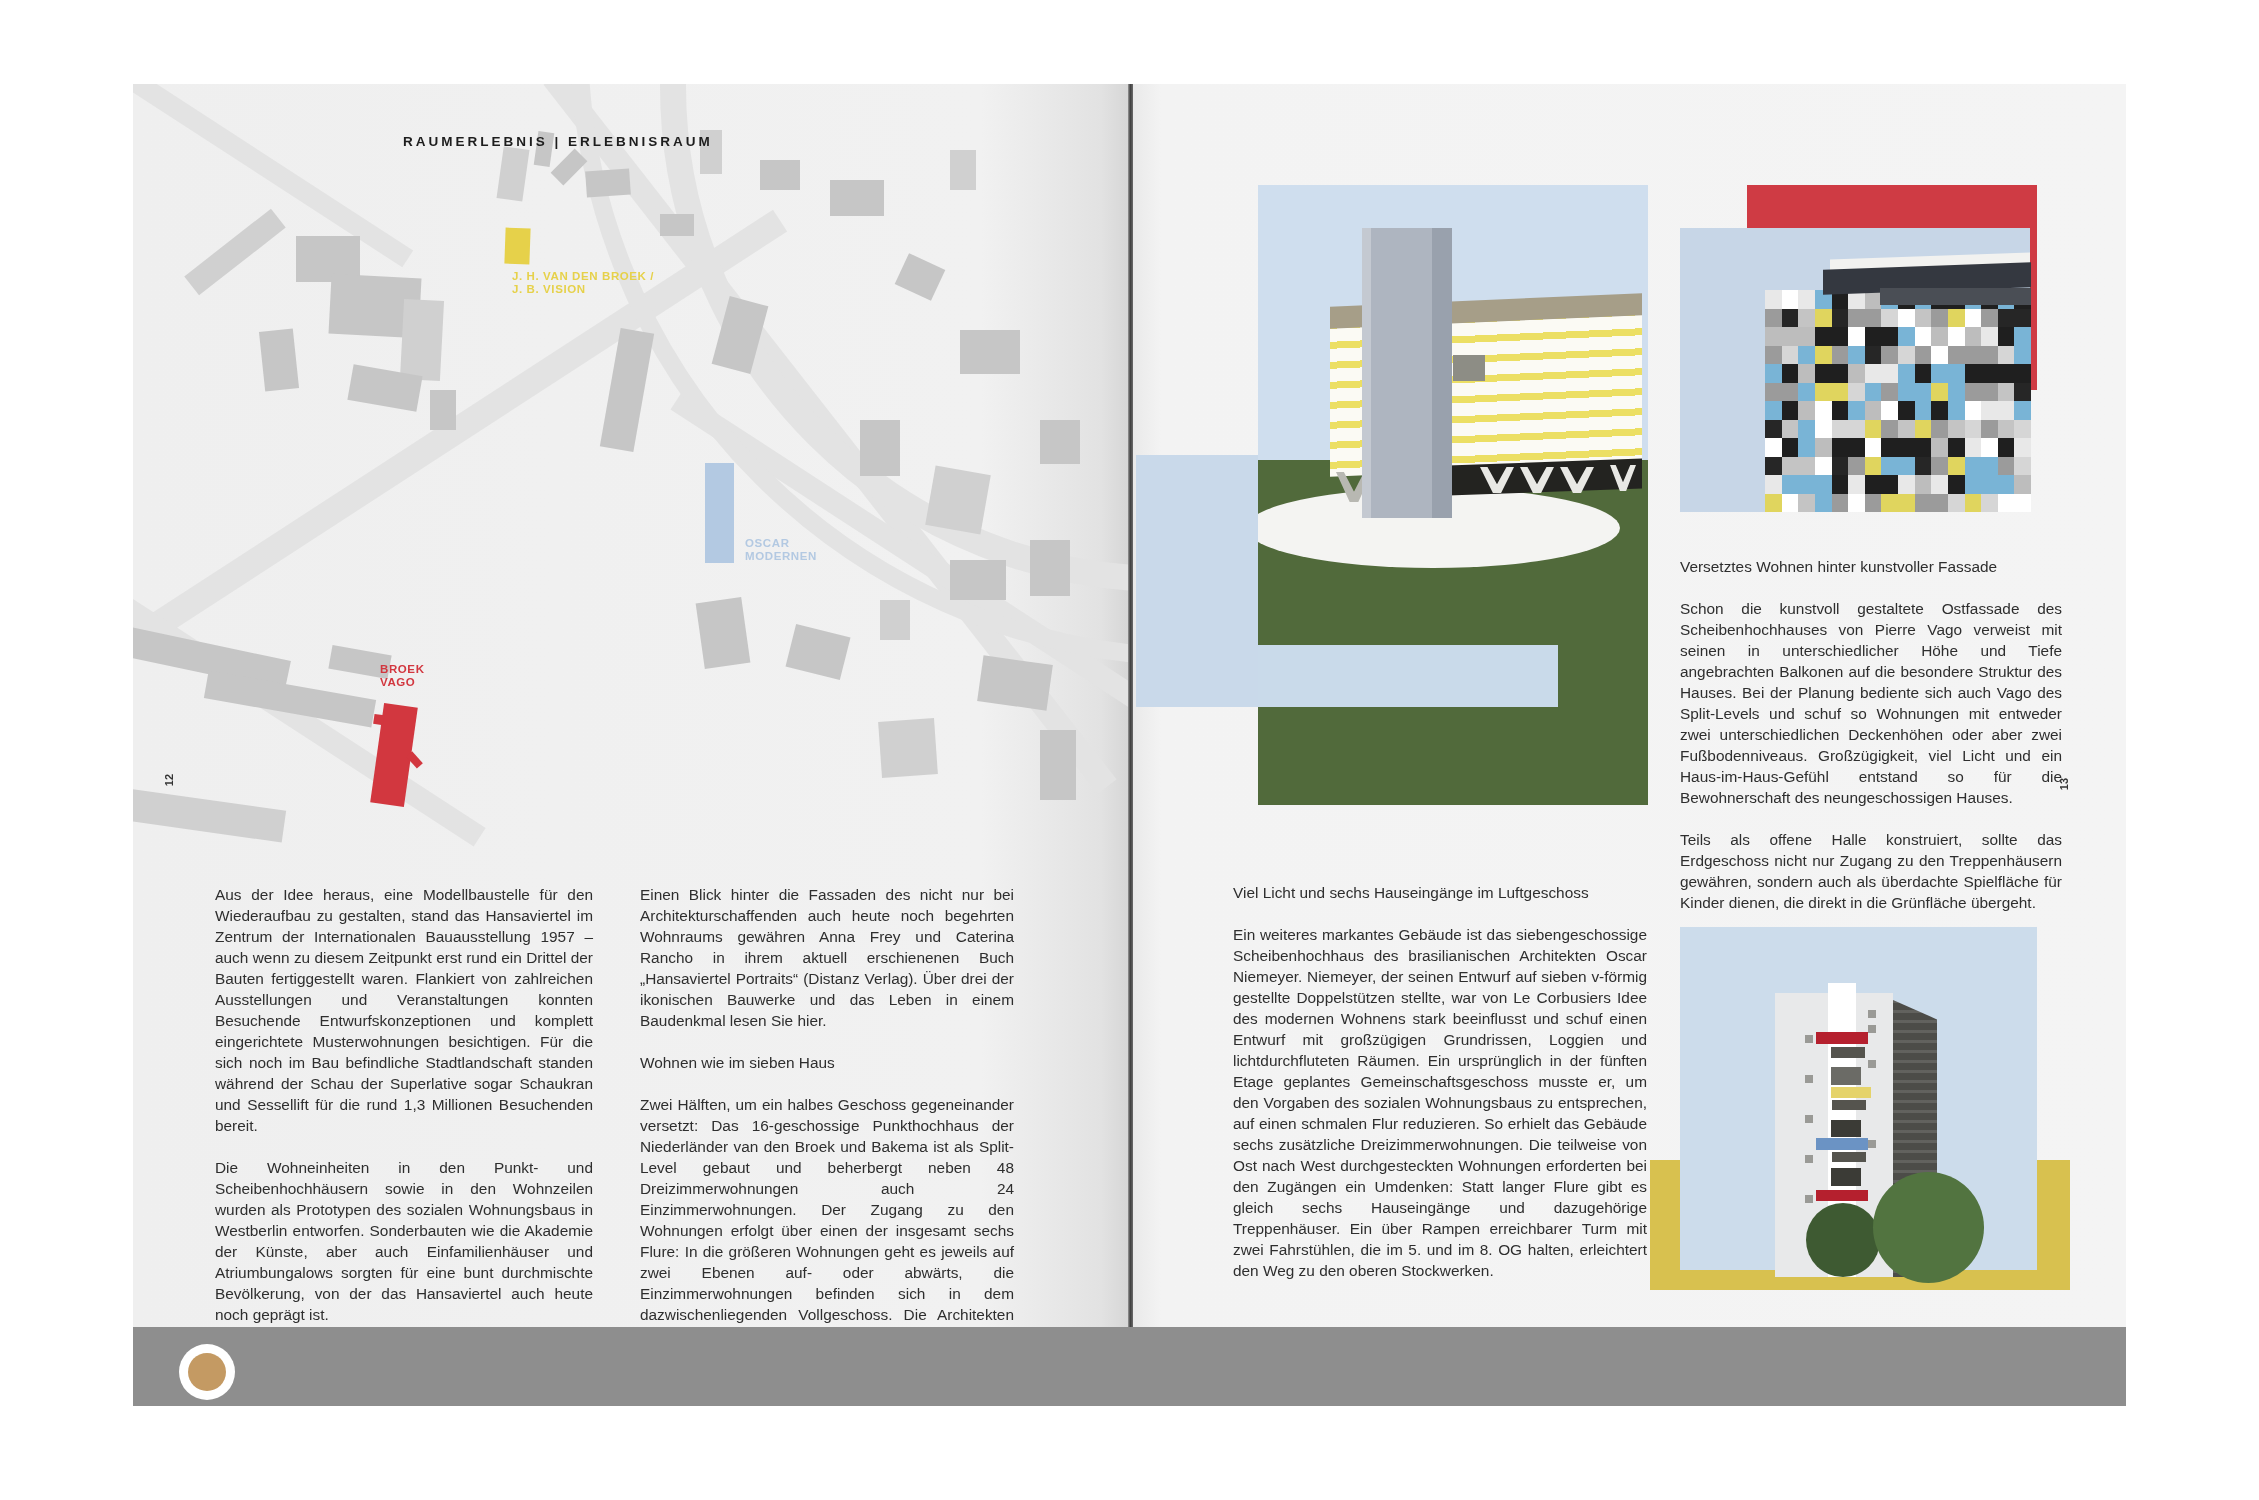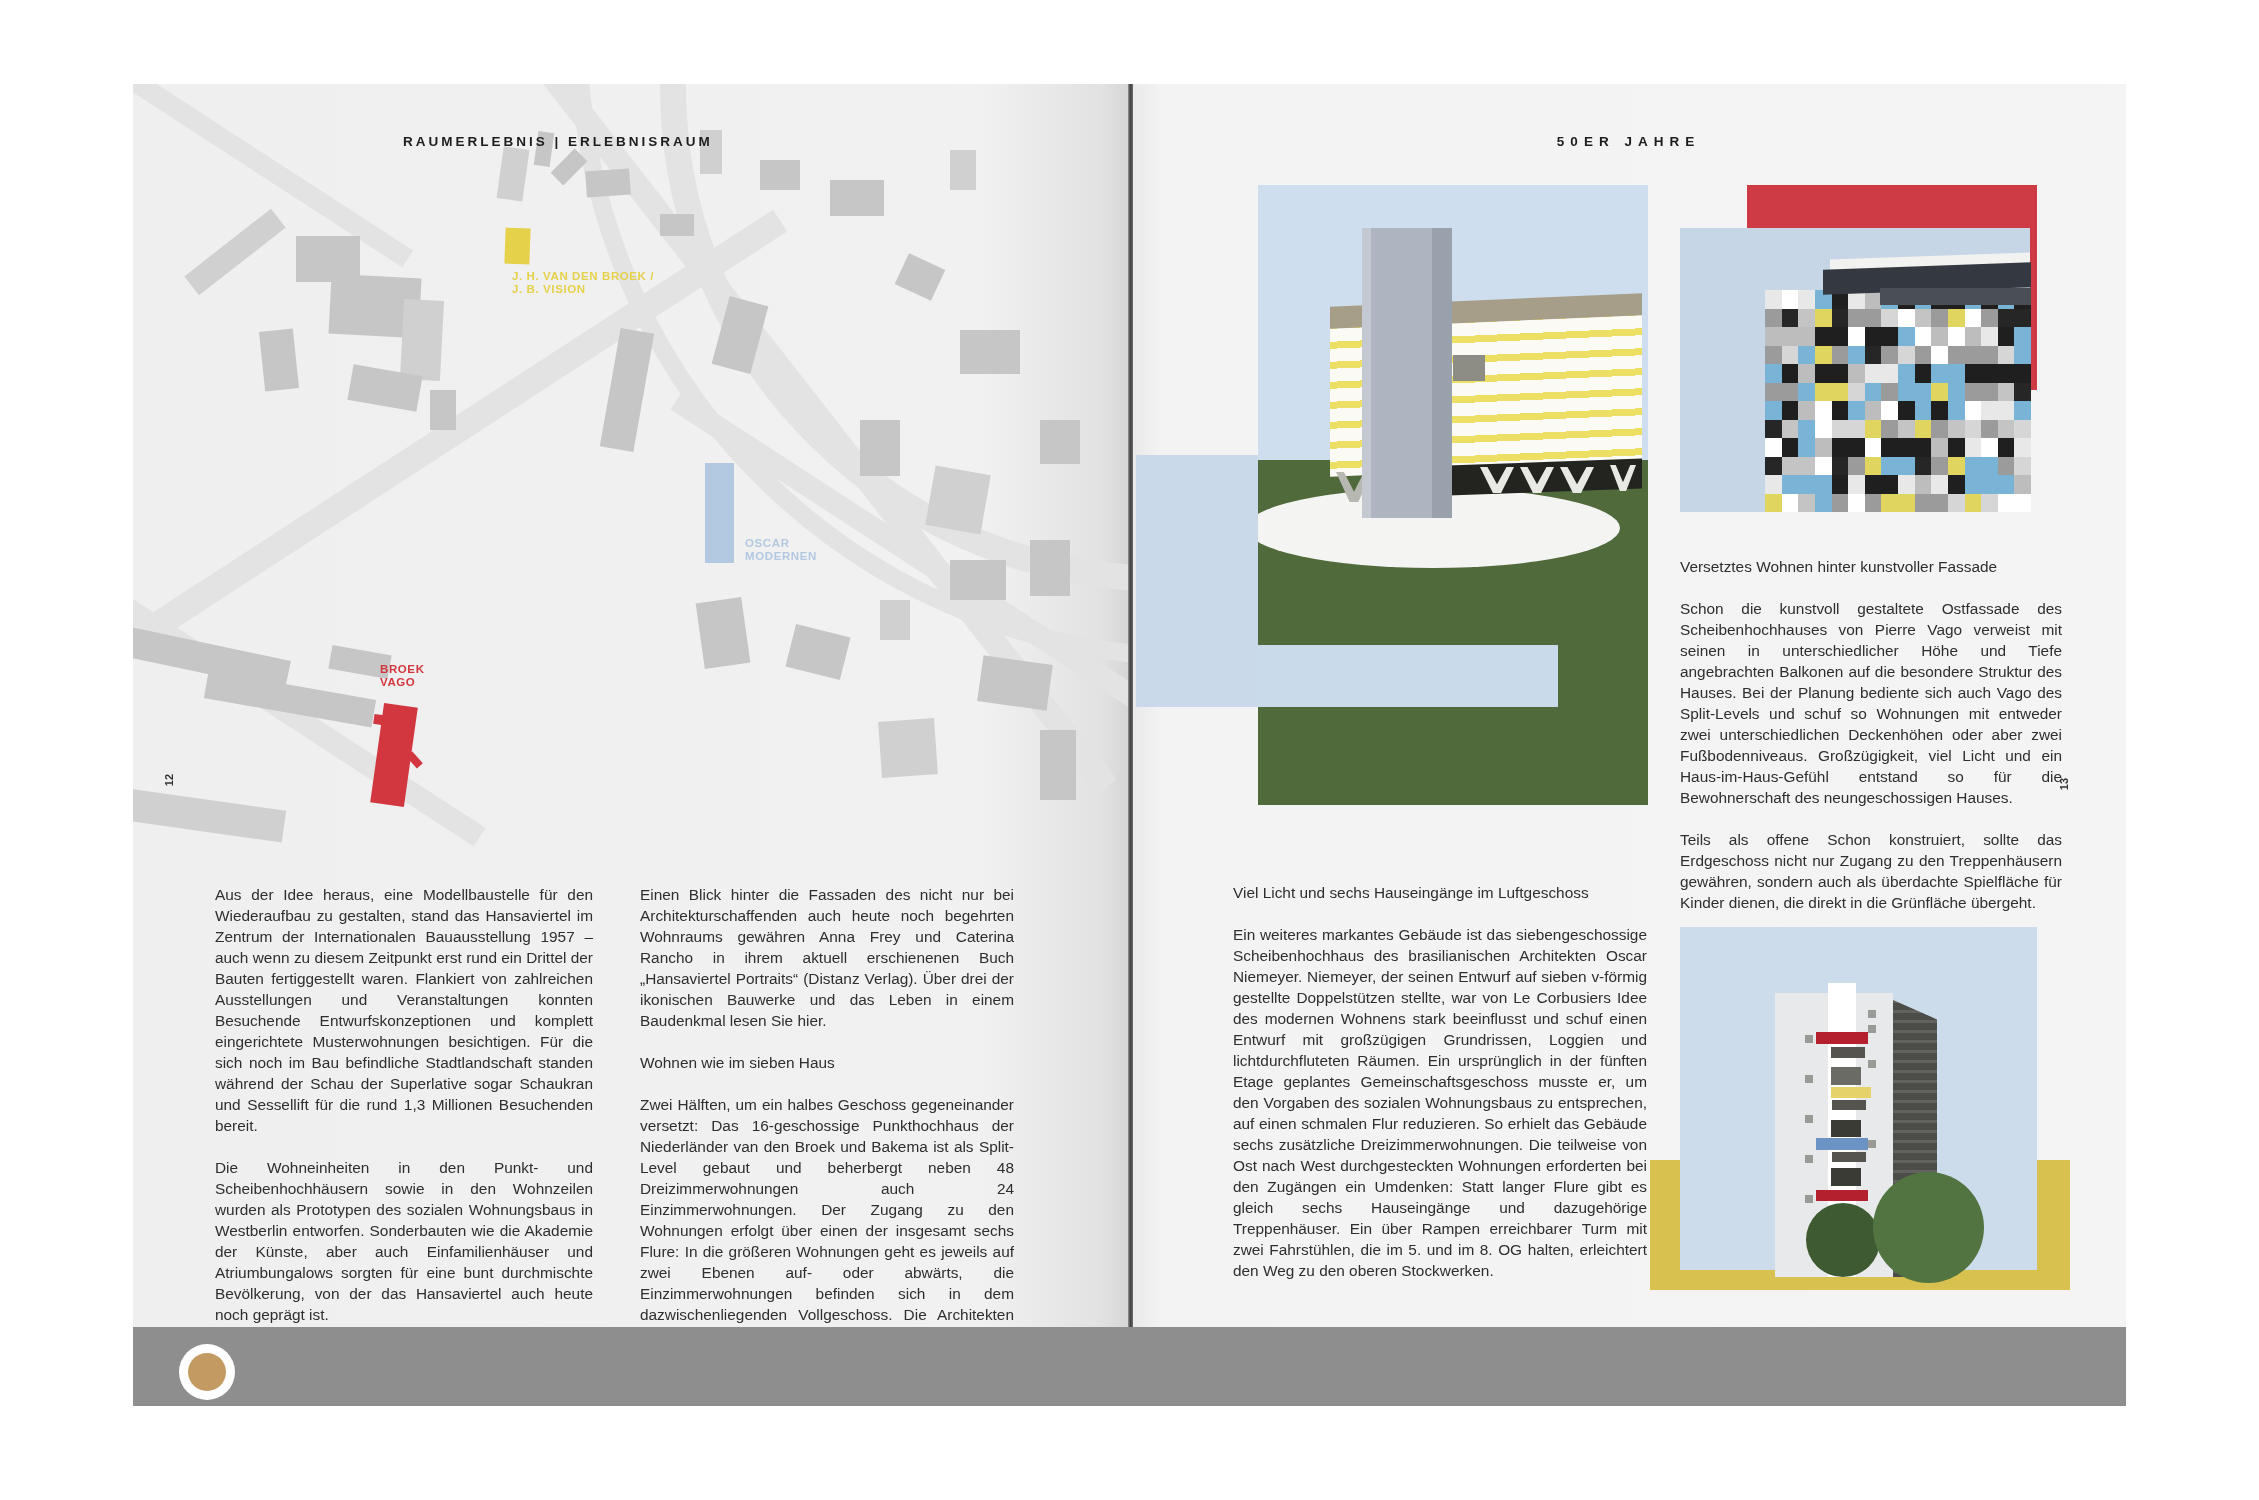--- a/index.html
+++ b/index.html
@@ -154,21 +154,20 @@
     </div>
 
     <div class="body-col" style="left:507px;top:800px;width:374px;">
       <p>Einen Blick hinter die Fassaden des nicht nur bei Architekturschaffenden auch heute noch begehrten Wohnraums gewähren Anna Frey und Caterina Rancho in ihrem aktuell erschienenen Buch „Hansaviertel Portraits“ (Distanz Verlag). Über drei der ikonischen Bauwerke und das Leben in einem Baudenkmal lesen Sie hier.</p>
       <p class="subhead">Wohnen wie im sieben Haus</p>
       <p class="tight">Zwei Hälften, um ein halbes Geschoss gegeneinander versetzt: Das 16-geschossige Punkthochhaus der Niederländer van den Broek und Bakema ist als Split-Level gebaut und beherbergt neben 48 Dreizimmerwohnungen auch 24 Einzimmerwohnungen. Der Zugang zu den Wohnungen erfolgt über einen der insgesamt sechs Flure: In die größeren Wohnungen geht es jeweils auf zwei Ebenen auf- oder abwärts, die Einzimmerwohnungen befinden sich in dem dazwischenliegenden Vollgeschoss. Die Architekten gewinnen so für die größeren Wohnungen Licht aus Ost und West und das Gefühl von einem eigenen Haus im Haus.</p>
     </div>
   </div>
 
   <div class="page right">
-    <div class="kicker" style="left:0;top:50px;width:100%;text-align:center;letter-spacing:6px;position:absolute;">50ER JAHRE</div>
 
     <div class="backdrop-blue"></div>
 
     <div class="illo-niemeyer">
       <div class="n-green"></div>
       <div class="n-patch"></div>
       <div class="n-ellipse"></div>
       <div class="n-roof"></div>
       <div class="n-slab"></div>
       <div class="n-protrusion"></div>
@@ -377,21 +376,21 @@
         <div style="position: absolute; left: 232.8px; top: 203.5px; width: 17.125px; height: 19px; background: rgb(255, 255, 255);"></div>
         <div style="position: absolute; left: 249.4px; top: 203.5px; width: 17.125px; height: 19px; background: rgb(255, 255, 255);"></div>
       </div>
     <div class="v-roofwhite"></div>
     <div class="v-roofdark"></div>
     <div class="v-roof2"></div>
 
     <div class="body-col" style="left:549px;top:472px;width:382px;">
       <p class="subhead tight">Versetztes Wohnen hinter kunstvoller Fassade</p>
       <p class="tight">Schon die kunstvoll gestaltete Ostfassade des Scheibenhochhauses von Pierre Vago verweist mit seinen in unterschiedlicher Höhe und Tiefe angebrachten Balkonen auf die besondere Struktur des Hauses. Bei der Planung bediente sich auch Vago des Split-Levels und schuf so Wohnungen mit entweder zwei unterschiedlichen Deckenhöhen oder aber zwei Fußbodenniveaus. Großzügigkeit, viel Licht und ein Haus-im-Haus-Gefühl entstand so für die Bewohnerschaft des neungeschossigen Hauses.</p>
-      <p class="tight">Teils als offene Schon konstruiert, sollte das Erdgeschoss nicht nur Zugang zu den Treppenhäusern gewähren, sondern auch als überdachte Spielfläche für Kinder dienen, die direkt in die Grünfläche übergeht.</p>
+      <p class="tight">Teils als offene Halle konstruiert, sollte das Erdgeschoss nicht nur Zugang zu den Treppenhäusern gewähren, sondern auch als überdachte Spielfläche für Kinder dienen, die direkt in die Grünfläche übergeht.</p>
     </div>
 
     <div class="body-col" style="left:102px;top:798px;width:414px;">
       <p class="subhead tight">Viel Licht und sechs Hauseingänge im Luftgeschoss</p>
       <p class="tight">Ein weiteres markantes Gebäude ist das siebengeschossige Scheibenhochhaus des brasilianischen Architekten Oscar Niemeyer. Niemeyer, der seinen Entwurf auf sieben v-förmig gestellte Doppelstützen stellte, war von Le Corbusiers Idee des modernen Wohnens stark beeinflusst und schuf einen Entwurf mit großzügigen Grundrissen, Loggien und lichtdurchfluteten Räumen. Ein ursprünglich in der fünften Etage geplantes Gemeinschaftsgeschoss musste er, um den Vorgaben des sozialen Wohnungsbaus zu entsprechen, auf einen schmalen Flur reduzieren. So erhielt das Gebäude sechs zusätzliche Dreizimmerwohnungen. Die teilweise von Ost nach West durchgesteckten Wohnungen erforderten bei den Zugängen ein Umdenken: Statt langer Flure gibt es gleich sechs Hauseingänge und dazugehörige Treppenhäuser. Ein über Rampen erreichbarer Turm mit zwei Fahrstühlen, die im 5. und im 8. OG halten, erleichtert den Weg zu den oberen Stockwerken.</p>
     </div>
 
     <div class="p-yellow"></div>
     <div class="p-sky"></div>
     <div class="p-front"></div>

